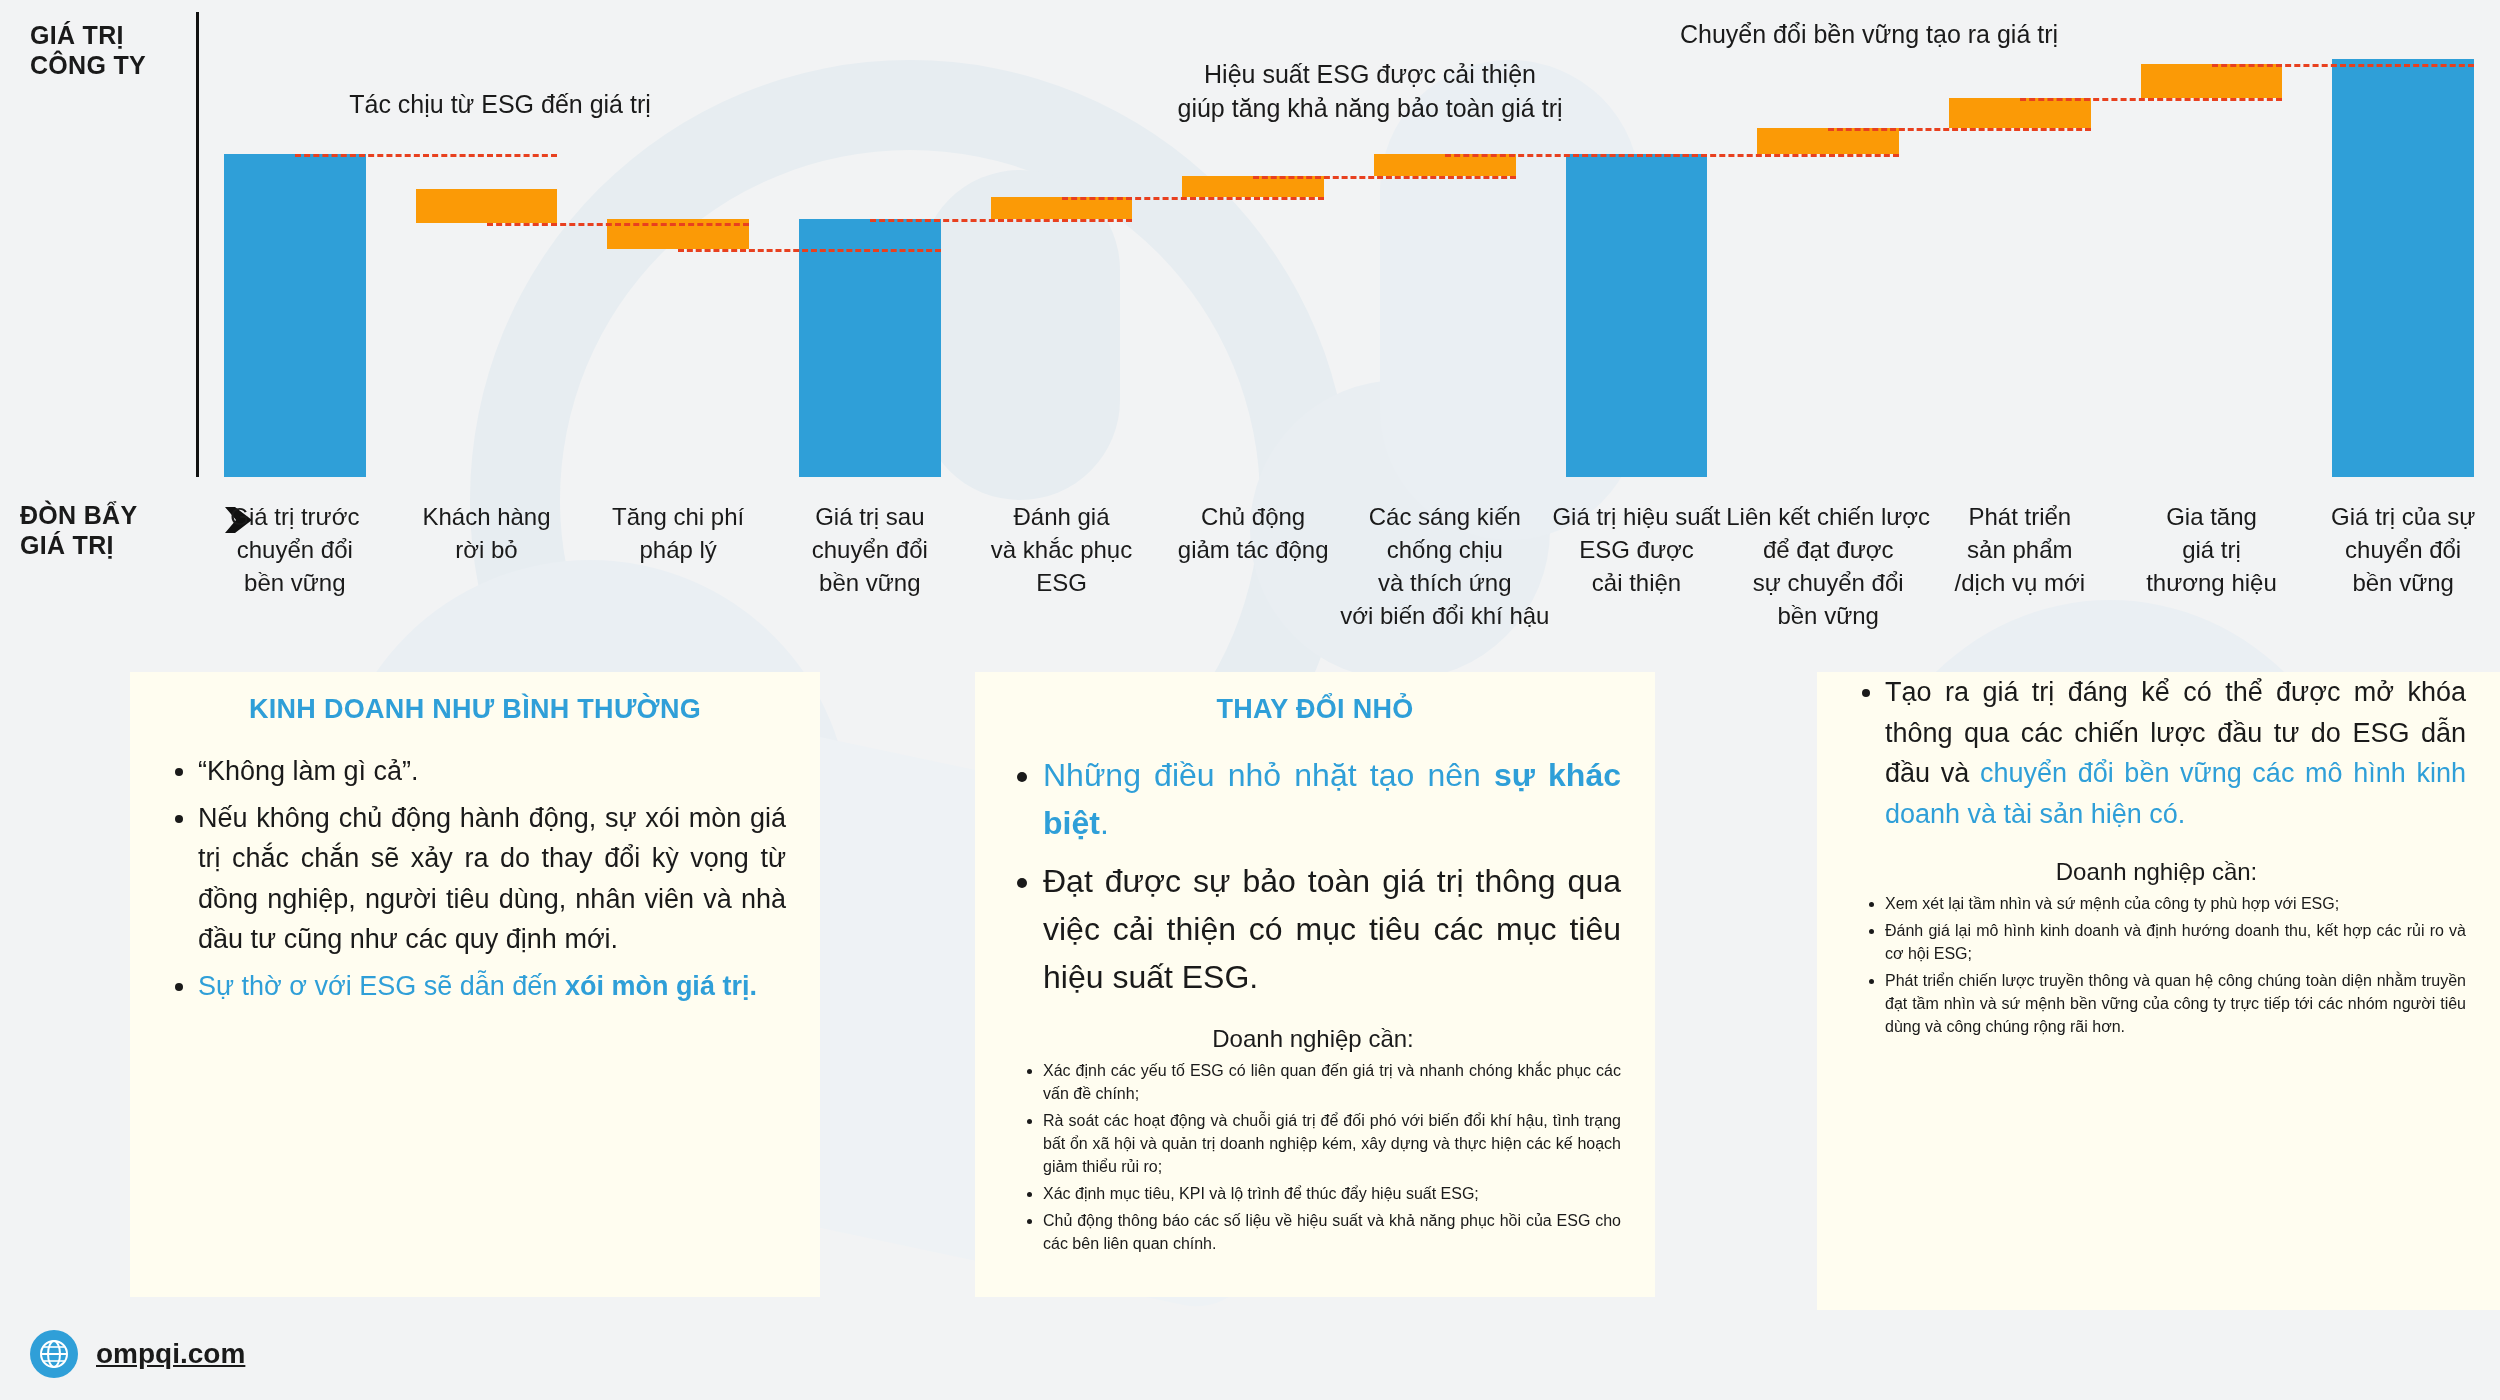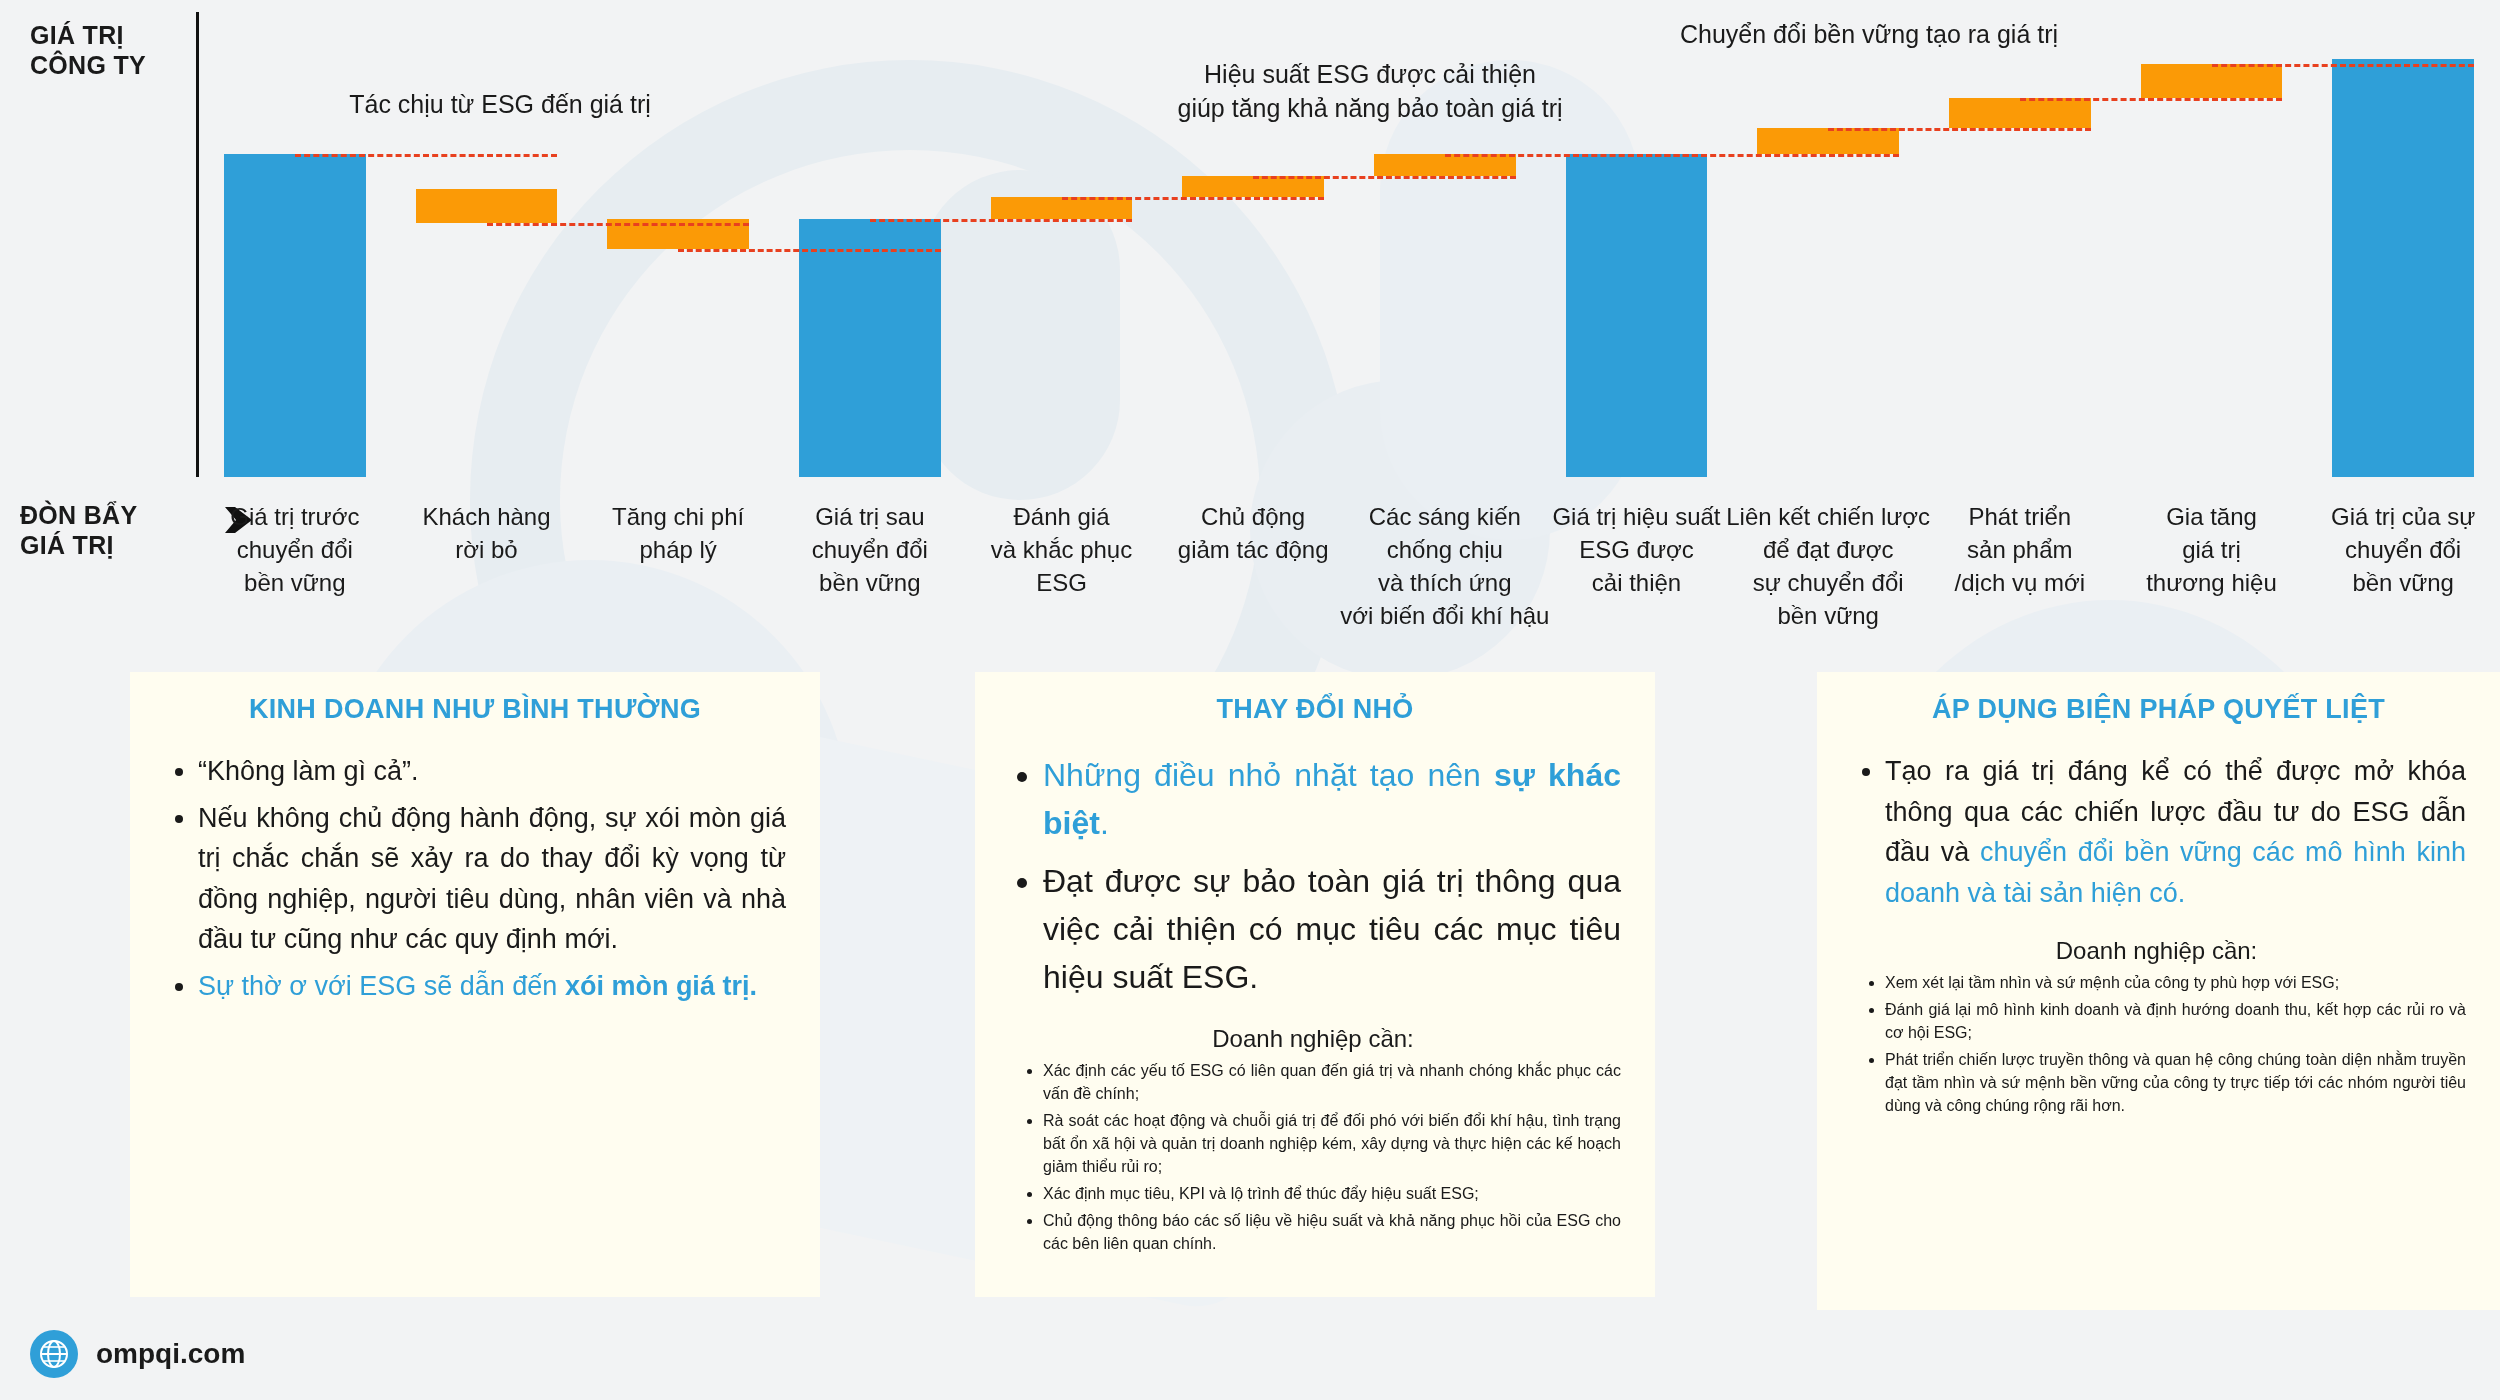--- a/index.html
+++ b/index.html
@@ -56,21 +56,21 @@
   #panel-1 .lead li{font-size:32px;line-height:1.5;margin-bottom:10px;}
   #panel-2 .lead li{font-size:27px;line-height:1.5;}
   .sub-note{font-size:24px;margin:24px 0 6px;text-align:center;}
   #panel-1 .sub ul li,#panel-2 .sub ul li{font-size:16px;line-height:1.44;margin-bottom:4px;}
   .blue{color:#2f9fd8;}
   .b{font-weight:bold;}
 
   
   #footer{position:absolute;left:30px;top:1330px;display:flex;align-items:center;gap:18px;}
   #globe-icon{width:48px;height:48px;border-radius:50%;background:#2f9fd8;display:flex;align-items:center;justify-content:center;}
-  #footer-text{font-size:28px;font-weight:bold;}
+  #footer-text{font-size:28px;font-weight:bold;text-decoration:underline;}
 </style>
 </head>
 <body>
 
 <div class="bg-wm">
   <div class="c1"></div>
     <div class="c2"></div>
     <div class="c3"></div>
     <div class="c4"></div>
   <div class="c5"></div>
@@ -187,21 +187,20 @@
           <li>Xác định các yếu tố ESG có liên quan đến giá trị và nhanh chóng khắc phục các vấn đề chính;</li>
           <li>Rà soát các hoạt động và chuỗi giá trị để đối phó với biến đổi khí hậu, tình trạng bất ổn xã hội và quản trị doanh nghiệp kém, xây dựng và thực hiện các kế hoạch giảm thiểu rủi ro;</li>
           <li>Xác định mục tiêu, KPI và lộ trình để thúc đẩy hiệu suất ESG;</li>
           <li>Chủ động thông báo các số liệu về hiệu suất và khả năng phục hồi của ESG cho các bên liên quan chính.</li>
         </ul>
       </div>
   </div>
 </div>
 
 <div class="panel" id="panel-2">
-  <div class="panel-title">ÁP DỤNG BIỆN PHÁP QUYẾT LIỆT</div>
   <div class="panel-body">
       <ul class="lead">
         <li><span>Tạo ra giá trị đáng kể có thể được mở khóa thông qua các chiến lược đầu tư do ESG dẫn đầu và </span><span class="blue">chuyển đổi bền vững các mô hình kinh doanh và tài sản hiện có.</span></li>
       </ul>
     <div class="sub">
         <div class="sub-note">Doanh nghiệp cần:</div>
         <ul>
           <li>Xem xét lại tầm nhìn và sứ mệnh của công ty phù hợp với ESG;</li>
           <li>Đánh giá lại mô hình kinh doanh và định hướng doanh thu, kết hợp các rủi ro và cơ hội ESG;</li>
           <li>Phát triển chiến lược truyền thông và quan hệ công chúng toàn diện nhằm truyền đạt tầm nhìn và sứ mệnh bền vững của công ty trực tiếp tới các nhóm người tiêu dùng và công chúng rộng rãi hơn.</li>

